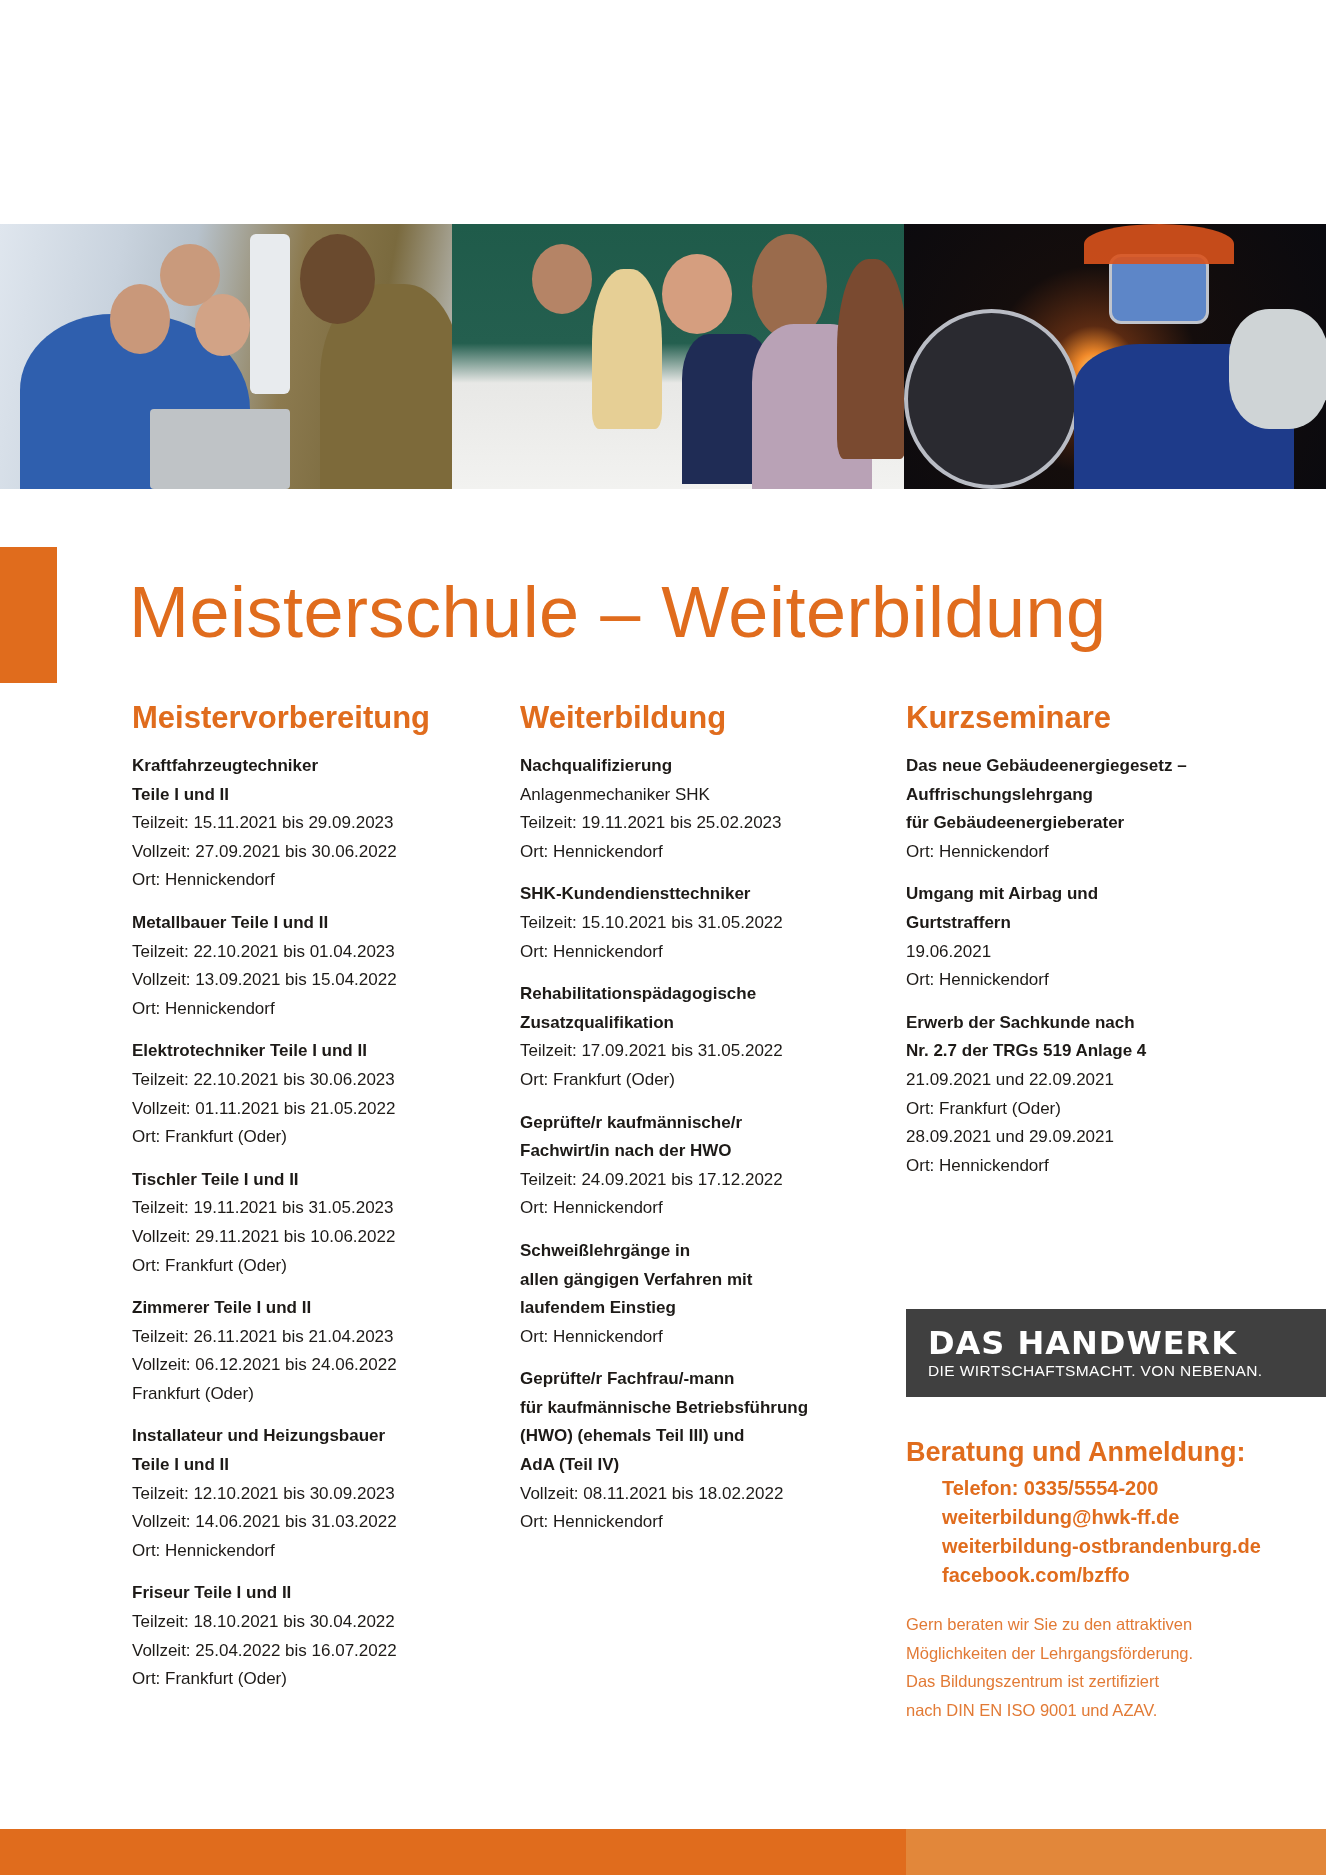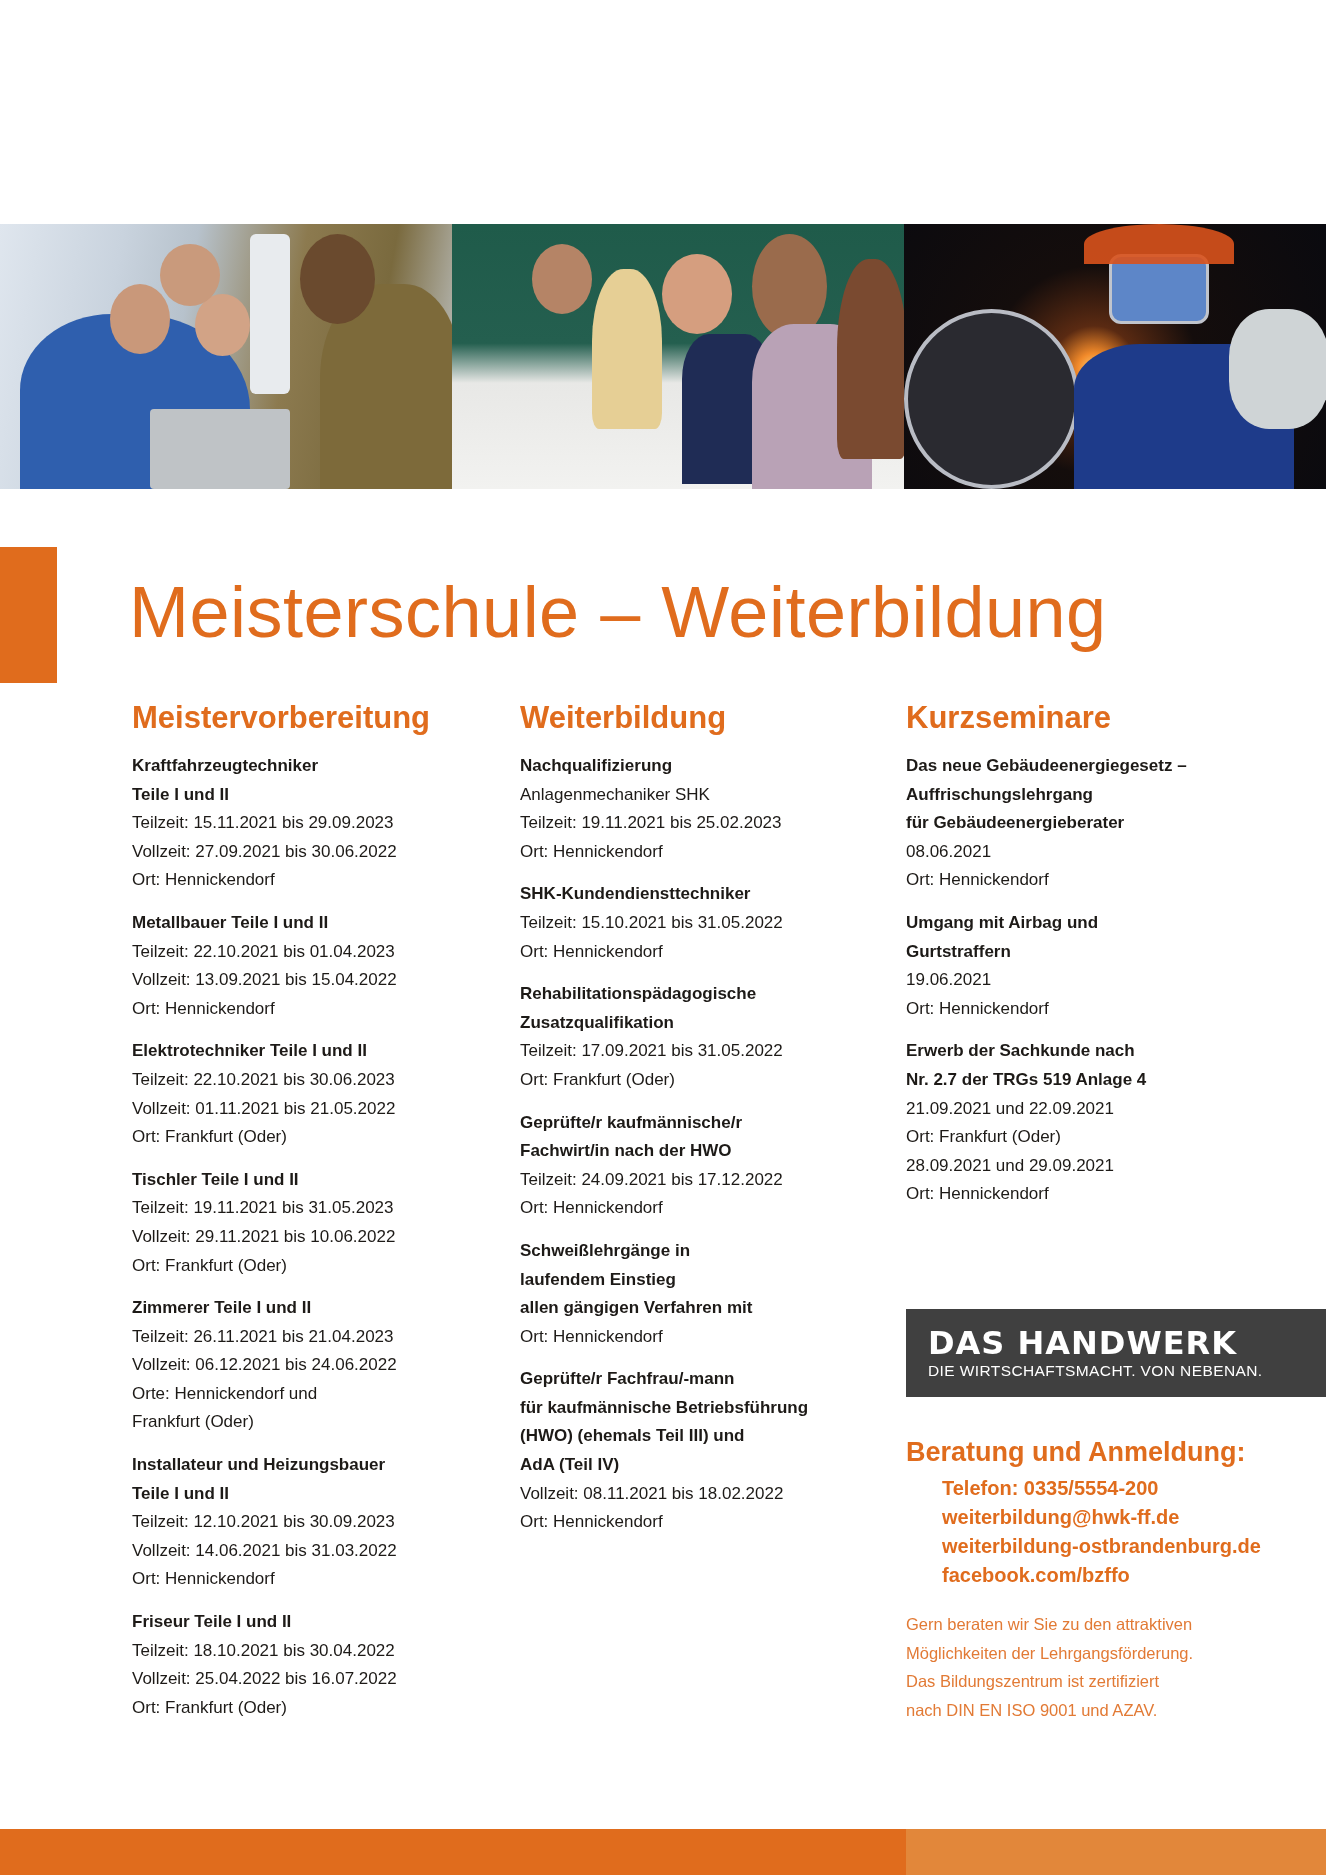--- a/index.html
+++ b/index.html
@@ -102,21 +102,20 @@
       <div class="course">
         <div class="course-line bold">Tischler Teile I und II</div>
         <div class="course-line">Teilzeit: 19.11.2021 bis 31.05.2023</div>
         <div class="course-line">Vollzeit: 29.11.2021 bis 10.06.2022</div>
         <div class="course-line">Ort: Frankfurt (Oder)</div>
       </div>
       <div class="course">
         <div class="course-line bold">Zimmerer Teile I und II</div>
         <div class="course-line">Teilzeit: 26.11.2021 bis 21.04.2023</div>
         <div class="course-line">Vollzeit: 06.12.2021 bis 24.06.2022</div>
-        <div class="course-line">Orte: Hennickendorf und</div>
         <div class="course-line">Frankfurt (Oder)</div>
       </div>
       <div class="course">
         <div class="course-line bold">Installateur und Heizungsbauer</div>
         <div class="course-line bold">Teile I und II</div>
         <div class="course-line">Teilzeit: 12.10.2021 bis 30.09.2023</div>
         <div class="course-line">Vollzeit: 14.06.2021 bis 31.03.2022</div>
         <div class="course-line">Ort: Hennickendorf</div>
       </div>
       <div class="course">
@@ -149,43 +148,42 @@
         <div class="course-line">Ort: Frankfurt (Oder)</div>
       </div>
       <div class="course">
         <div class="course-line bold">Geprüfte/r kaufmännische/r</div>
         <div class="course-line bold">Fachwirt/in nach der HWO</div>
         <div class="course-line">Teilzeit: 24.09.2021 bis 17.12.2022</div>
         <div class="course-line">Ort: Hennickendorf</div>
       </div>
       <div class="course">
         <div class="course-line bold">Schweißlehrgänge in</div>
+        <div class="course-line bold">allen gängigen Verfahren mit</div>
         <div class="course-line bold">laufendem Einstieg</div>
-        <div class="course-line bold">allen gängigen Verfahren mit</div>
         <div class="course-line">Ort: Hennickendorf</div>
       </div>
       <div class="course">
         <div class="course-line bold">Geprüfte/r Fachfrau/-mann</div>
         <div class="course-line bold">für kaufmännische Betriebsführung</div>
         <div class="course-line bold">(HWO) (ehemals Teil III) und</div>
         <div class="course-line bold">AdA (Teil IV)</div>
         <div class="course-line">Vollzeit: 08.11.2021 bis 18.02.2022</div>
         <div class="course-line">Ort: Hennickendorf</div>
       </div>
     </div>
 </div>
 
 <div class="col col-3">
   <h2 class="section-heading">Kurzseminare</h2>
   <div class="course-list">
       <div class="course">
         <div class="course-line bold">Das neue Gebäudeenergiegesetz –</div>
         <div class="course-line bold">Auffrischungslehrgang</div>
         <div class="course-line bold">für Gebäudeenergieberater</div>
-        <div class="course-line">08.06.2021</div>
         <div class="course-line">Ort: Hennickendorf</div>
       </div>
       <div class="course">
         <div class="course-line bold">Umgang mit Airbag und</div>
         <div class="course-line bold">Gurtstraffern</div>
         <div class="course-line">19.06.2021</div>
         <div class="course-line">Ort: Hennickendorf</div>
       </div>
       <div class="course">
         <div class="course-line bold">Erwerb der Sachkunde nach</div>

